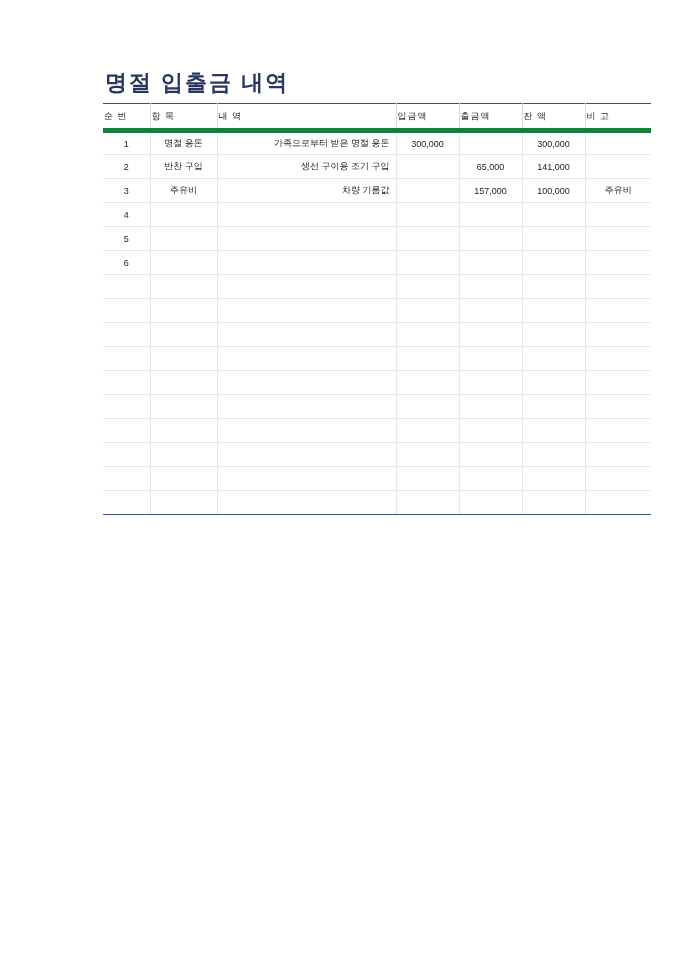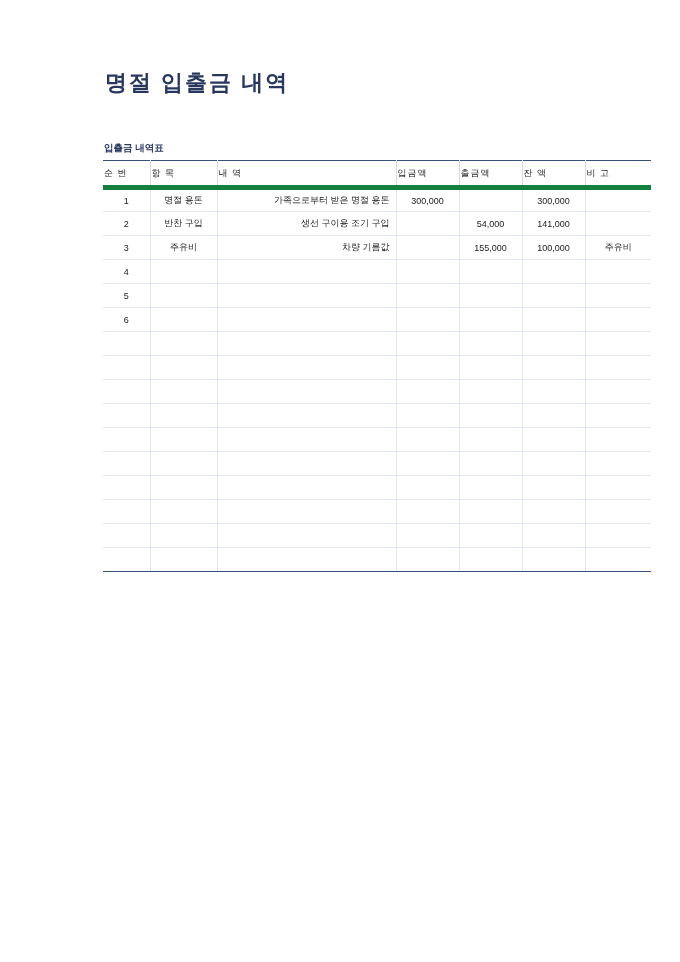--- a/index.html
+++ b/index.html
@@ -89,21 +89,20 @@
   .t-left   { text-align: right; }
   .t-right  { text-align: center; }
 </style>
 </head>
 <body>
 
 <div class="page">
 
   <h1 class="doc-title">명절 입출금 내역</h1>
 
-  <div class="section-label">입출금 내역표</div>
 
   <table class="ledger">
     <colgroup>
       <col class="c-no">
         <col class="c-item">
         <col class="c-desc">
         <col class="c-in">
         <col class="c-out">
         <col class="c-bal">
         <col class="c-note">
@@ -127,30 +126,30 @@
           <td class="t-right">300,000</td>
           <td class="t-right"></td>
           <td class="t-right">300,000</td>
           <td class="t-center"></td>
         </tr>
         <tr>
           <td class="t-center">2</td>
           <td class="t-center">반찬 구입</td>
           <td class="t-left">생선 구이용 조기 구입</td>
           <td class="t-right"></td>
-          <td class="t-right">54,000</td>
+          <td class="t-right">65,000</td>
           <td class="t-right">141,000</td>
           <td class="t-center"></td>
         </tr>
         <tr>
           <td class="t-center">3</td>
           <td class="t-center">주유비</td>
           <td class="t-left">차량 기름값</td>
           <td class="t-right"></td>
-          <td class="t-right">155,000</td>
+          <td class="t-right">157,000</td>
           <td class="t-right">100,000</td>
           <td class="t-center">주유비</td>
         </tr>
         <tr>
           <td class="t-center">4</td>
           <td class="t-center"></td>
           <td class="t-left"></td>
           <td class="t-right"></td>
           <td class="t-right"></td>
           <td class="t-right"></td>

